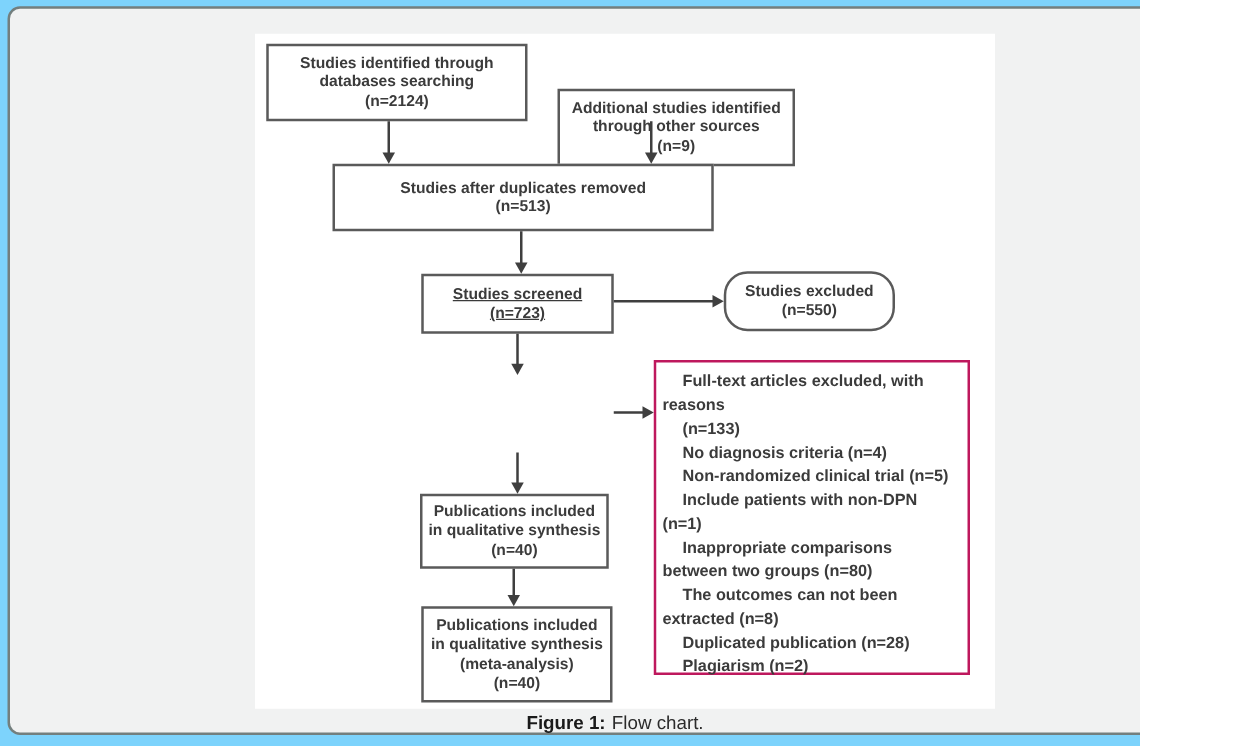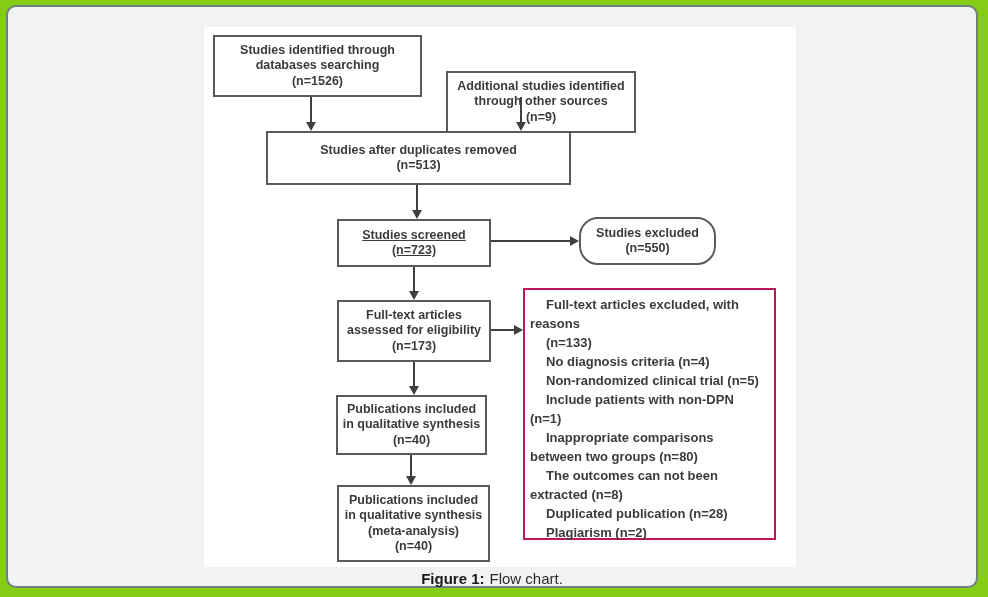--- a/index.html
+++ b/index.html
@@ -3,23 +3,23 @@
 <meta charset="utf-8">
 <style>
   html, body {
     margin: 0;
     padding: 0;
     background: #ffffff;
     font-family: "Liberation Sans", sans-serif;
   }
   #page {
     position: relative;
-    width: 988px;
+    width: 912px;
     height: 597px;
-    background: #84cc16;
+    background: #7dd3fc;
     overflow: hidden;
   }
   
   #frame {
     position: absolute;
     left: 6px; top: 5px;
     width: 968px; height: 579px;
     border: 2px solid #737f7e;
     border-radius: 10px;
     background: #f1f2f2;
@@ -124,21 +124,21 @@
 <body>
 
 <div id="page">
   <div id="frame">
 
     <div id="canvas"></div>
 
     <div class="box" id="b1">
       <div>Studies identified through</div>
       <div>databases searching</div>
-      <div>(n=1526)</div>
+      <div>(n=2124)</div>
     </div>
 
     <div class="box" id="b2">
       <div>Additional studies identified</div>
       <div>through other sources</div>
       <div>(n=9)</div>
     </div>
 
     <div class="box" id="b3">
       <div>Studies after duplicates removed</div>
@@ -148,25 +148,20 @@
     <div class="box" id="b4">
       <div>Studies screened</div>
       <div>(n=723)</div>
     </div>
 
     <div class="box" id="b5">
       <div>Studies excluded</div>
       <div>(n=550)</div>
     </div>
 
-    <div class="box" id="b6">
-      <div>Full-text articles</div>
-      <div>assessed for eligibility</div>
-      <div>(n=173)</div>
-    </div>
 
     <div class="box" id="b7">
       <div>Publications included</div>
       <div>in qualitative synthesis</div>
       <div>(n=40)</div>
     </div>
 
     <div class="box" id="b8">
       <div>Publications included</div>
       <div>in qualitative synthesis</div>

